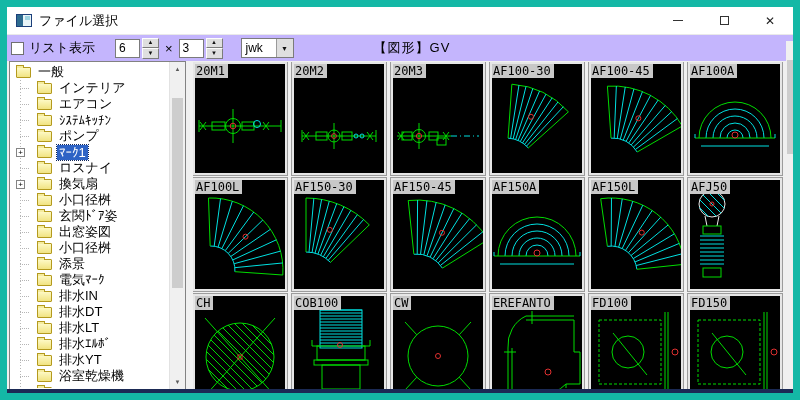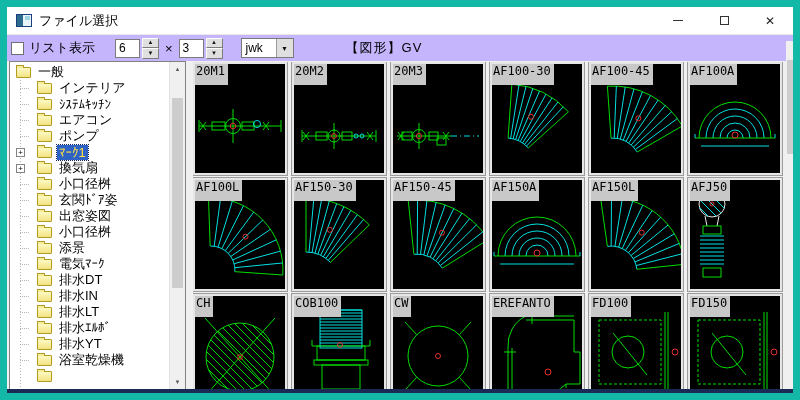--- a/index.html
+++ b/index.html
@@ -20,50 +20,50 @@
   .toolbar { position:absolute; left:0; top:28px; width:100%; height:26px; background:#c4b5fd; display:flex; align-items:center; font-size:13px; color:#000; }
   .checkbox { width:13px; height:13px; background:#fff; border:1px solid #707070; margin:0 5px 0 4px; }
   .spin-wrap { display:flex; align-items:center; }
   .numfield { width:25px; height:19px; border:1px solid #7b7b7b; background:#fff; font-size:12px; padding:0 0 0 3px; font-family:"Liberation Sans",sans-serif; }
   .spinner { display:flex; flex-direction:column; width:17px; height:21px; margin-left:2px; }
   .spin-btn { flex:1; background:#dfdfdf; border:1px solid; border-color:#fdfdfd #7c7c7c #7c7c7c #fdfdfd; font-size:6px; line-height:5px; color:#111; display:flex; align-items:center; justify-content:center; }
   .times { margin:0 6px; }
   .combo { display:flex; margin-left:18px; height:20px; border:1px solid #7b7b7b; background:#fff; }
   .combo-value { width:34px; font-size:12px; padding:2px 0 0 4px; }
   .combo-btn { width:17px; background:#dfdfdf; border-left:1px solid #9a9a9a; font-size:7px; color:#111; display:flex; align-items:center; justify-content:center; }
-  .fig-header { margin-left:52px; font-size:13px; letter-spacing:1px; }
+  .fig-header { margin-left:80px; font-size:13px; letter-spacing:1px; }
 
   
   .tree-panel { position:absolute; left:2px; top:54px; width:177px; height:343px; background:#fff; border:1px solid #828282; }
   .tree-body { position:absolute; left:1px; top:2px; right:17px; bottom:15px; overflow:hidden;
                background:repeating-linear-gradient(to bottom,#b5b5b5 0 1px,transparent 1px 3px);
                background-size:1px 322px; background-position:9px 10px; background-repeat:no-repeat; }
   .trow { position:relative; height:16px; display:flex; align-items:center; font-size:13px; color:#000; white-space:nowrap; }
   .trow.d0 { padding-left:5px; }
   .trow.d1 { padding-left:26px; }
   .connector { position:absolute; left:9px; top:8px; width:9px; border-top:1px dotted #b5b5b5; }
   .expander { position:absolute; left:5px; top:4px; width:9px; height:9px; background:#fff; border:1px solid #848484; font-size:8px; line-height:7px; text-align:center; color:#000; }
   .folder { position:relative; width:15px; height:11px; min-width:15px; background:linear-gradient(#fdf9c4,#f1e382); border:1px solid #b49a1e; border-radius:1px; margin-right:5px; }
   .folder::before { content:""; position:absolute; left:-1px; top:-3px; width:6px; height:2px; background:#f5ec9e; border:1px solid #b49a1e; border-bottom:none; }
   .tlabel { padding:0 2px; }
-  .tlabel.sel { background:#2e63c5; color:#fde047; outline:1px dotted #10265c; }
+  .tlabel.sel { background:#2e63c5; color:#ffffff; outline:1px dotted #10265c; }
 
   
   .sb { position:absolute; background:#f0f0f0; }
   .sb-btn { position:absolute; background:#f0f0f0; color:#5a5a5a; font-size:6px; display:flex; align-items:center; justify-content:center; }
   .sb-thumb { position:absolute; background:#cdcdcd; }
   .tree-vscroll { right:0; top:0; width:16px; bottom:14px; border-left:1px solid #e2e2e2; }
   .tree-hscroll { left:0; right:0; bottom:0; height:14px; border-top:1px solid #e2e2e2; }
   .main-vscroll { left:779px; top:34px; width:18px; height:362px; }
 
   
   .tiles { position:absolute; left:186px; top:55px; width:593px; height:341px; overflow:hidden; display:grid; grid-template-columns:repeat(6,94px); column-gap:5px; grid-template-rows:113px 113px 113px; row-gap:3px; }
   .tile { position:relative; background:#000; border:2px solid #e6e6e6; outline:1px solid #9c9c9c; }
   .tile svg { position:absolute; left:0; top:0; width:100%; height:100%; }
-  .tile-label { position:absolute; left:0; top:0; background:#c8c8c8; color:#000; font-family:"DejaVu Sans Mono",monospace; font-size:12px; line-height:14px; padding:0 3px 7px 1px; z-index:2; }
+  .tile-label { position:absolute; left:0; top:0; background:#c8c8c8; color:#000; font-family:"DejaVu Sans Mono",monospace; font-size:12px; line-height:14px; padding:0 3px 0 1px; z-index:2; }
 
   .bottom-edge { position:absolute; left:0; bottom:0; width:100%; height:4px; background:#1b2a55; }
 </style>
 </head>
 <body>
 
 <div class="window">
 
   <div class="titlebar">
     <span class="app-icon"></span>
@@ -113,38 +113,43 @@
           <span class="tlabel">一般</span>
         </div>
         <div class="trow d1">
           <span class="connector"></span>
           <span class="folder"></span>
           <span class="tlabel">インテリア</span>
         </div>
         <div class="trow d1">
           <span class="connector"></span>
           <span class="folder"></span>
+          <span class="tlabel">エアコン</span>
+        </div>
+        <div class="trow d1">
+          <span class="connector"></span>
+          <span class="folder"></span>
           <span class="tlabel">ｼｽﾃﾑｷｯﾁﾝ</span>
         </div>
         <div class="trow d1">
           <span class="connector"></span>
           <span class="folder"></span>
-          <span class="tlabel">エアコン</span>
-        </div>
-        <div class="trow d1">
-          <span class="connector"></span>
-          <span class="folder"></span>
           <span class="tlabel">ポンプ</span>
         </div>
         <div class="trow d1">
           <span class="expander">+</span>
           <span class="folder"></span>
           <span class="tlabel sel">ﾏｰｸ1</span>
         </div>
         <div class="trow d1">
+          <span class="connector"></span>
+          <span class="folder"></span>
+          <span class="tlabel">ロスナイ</span>
+        </div>
+        <div class="trow d1">
           <span class="expander">+</span>
           <span class="folder"></span>
           <span class="tlabel">換気扇</span>
         </div>
         <div class="trow d1">
           <span class="connector"></span>
           <span class="folder"></span>
           <span class="tlabel">小口径桝</span>
         </div>
         <div class="trow d1">
@@ -168,26 +173,26 @@
           <span class="tlabel">添景</span>
         </div>
         <div class="trow d1">
           <span class="connector"></span>
           <span class="folder"></span>
           <span class="tlabel">電気ﾏｰｸ</span>
         </div>
         <div class="trow d1">
           <span class="connector"></span>
           <span class="folder"></span>
+          <span class="tlabel">排水IN</span>
+        </div>
+        <div class="trow d1">
+          <span class="connector"></span>
+          <span class="folder"></span>
           <span class="tlabel">排水DT</span>
-        </div>
-        <div class="trow d1">
-          <span class="connector"></span>
-          <span class="folder"></span>
-          <span class="tlabel">排水IN</span>
         </div>
         <div class="trow d1">
           <span class="connector"></span>
           <span class="folder"></span>
           <span class="tlabel">排水LT</span>
         </div>
         <div class="trow d1">
           <span class="connector"></span>
           <span class="folder"></span>
           <span class="tlabel">排水ｴﾙﾎﾞ</span>

